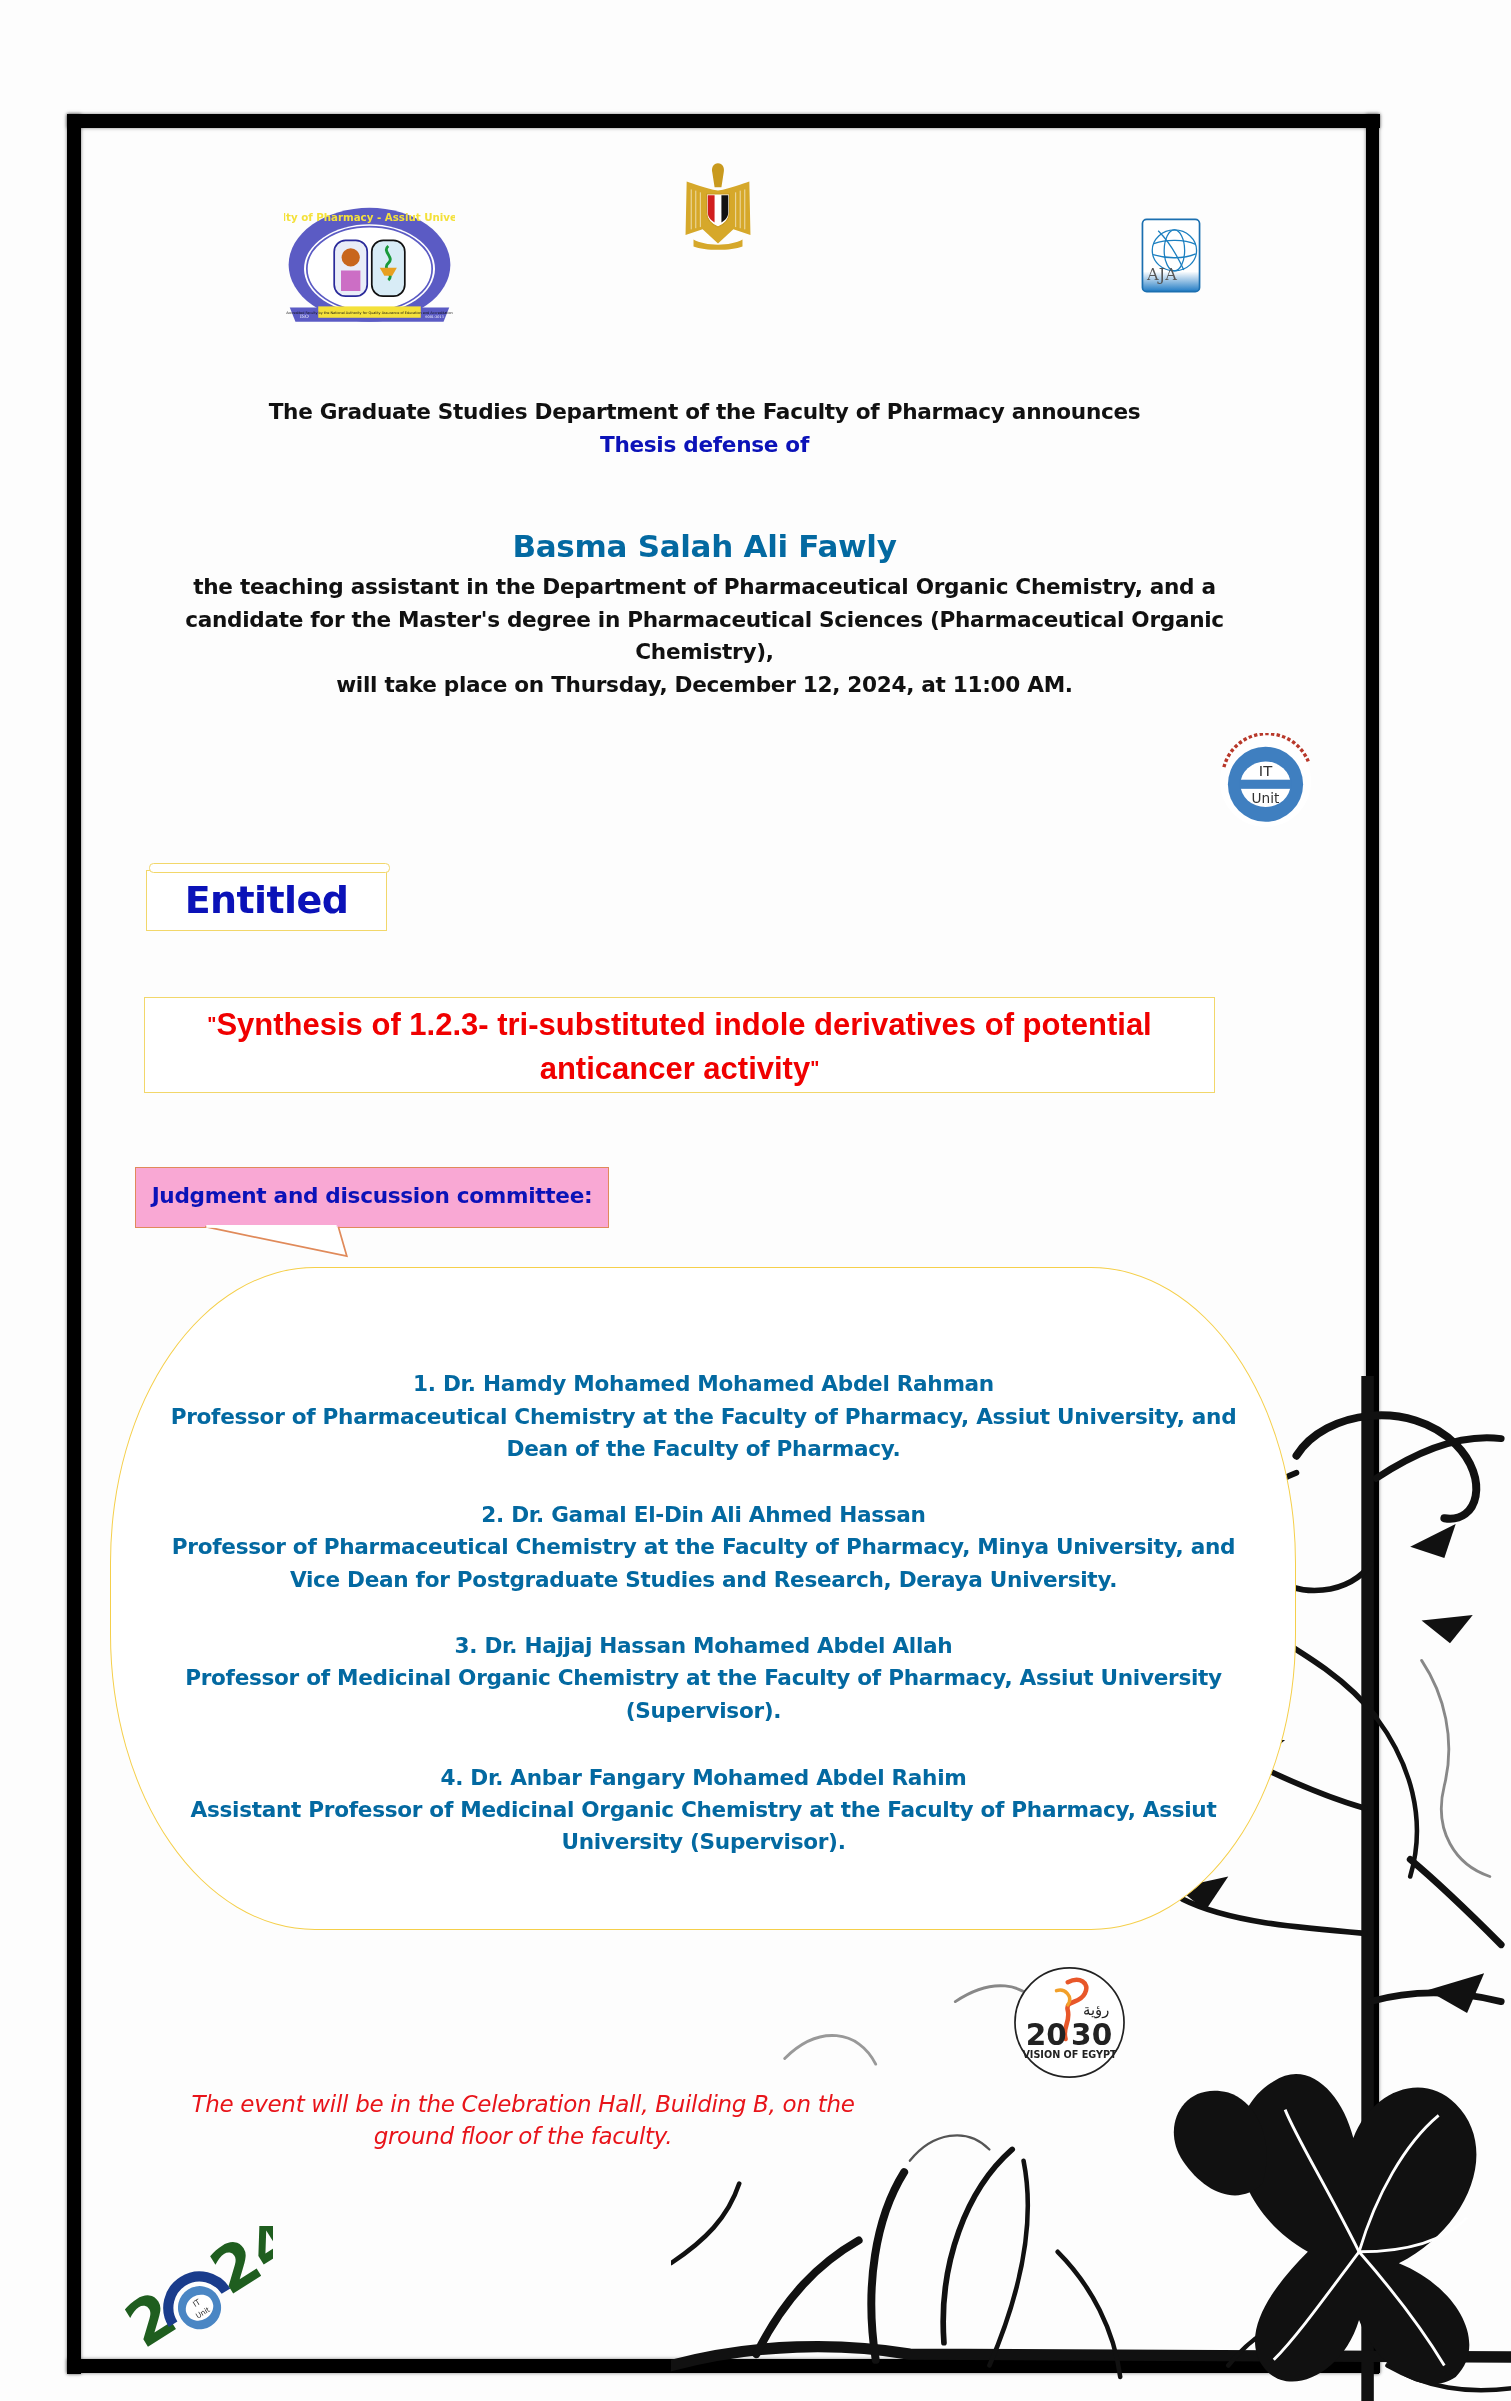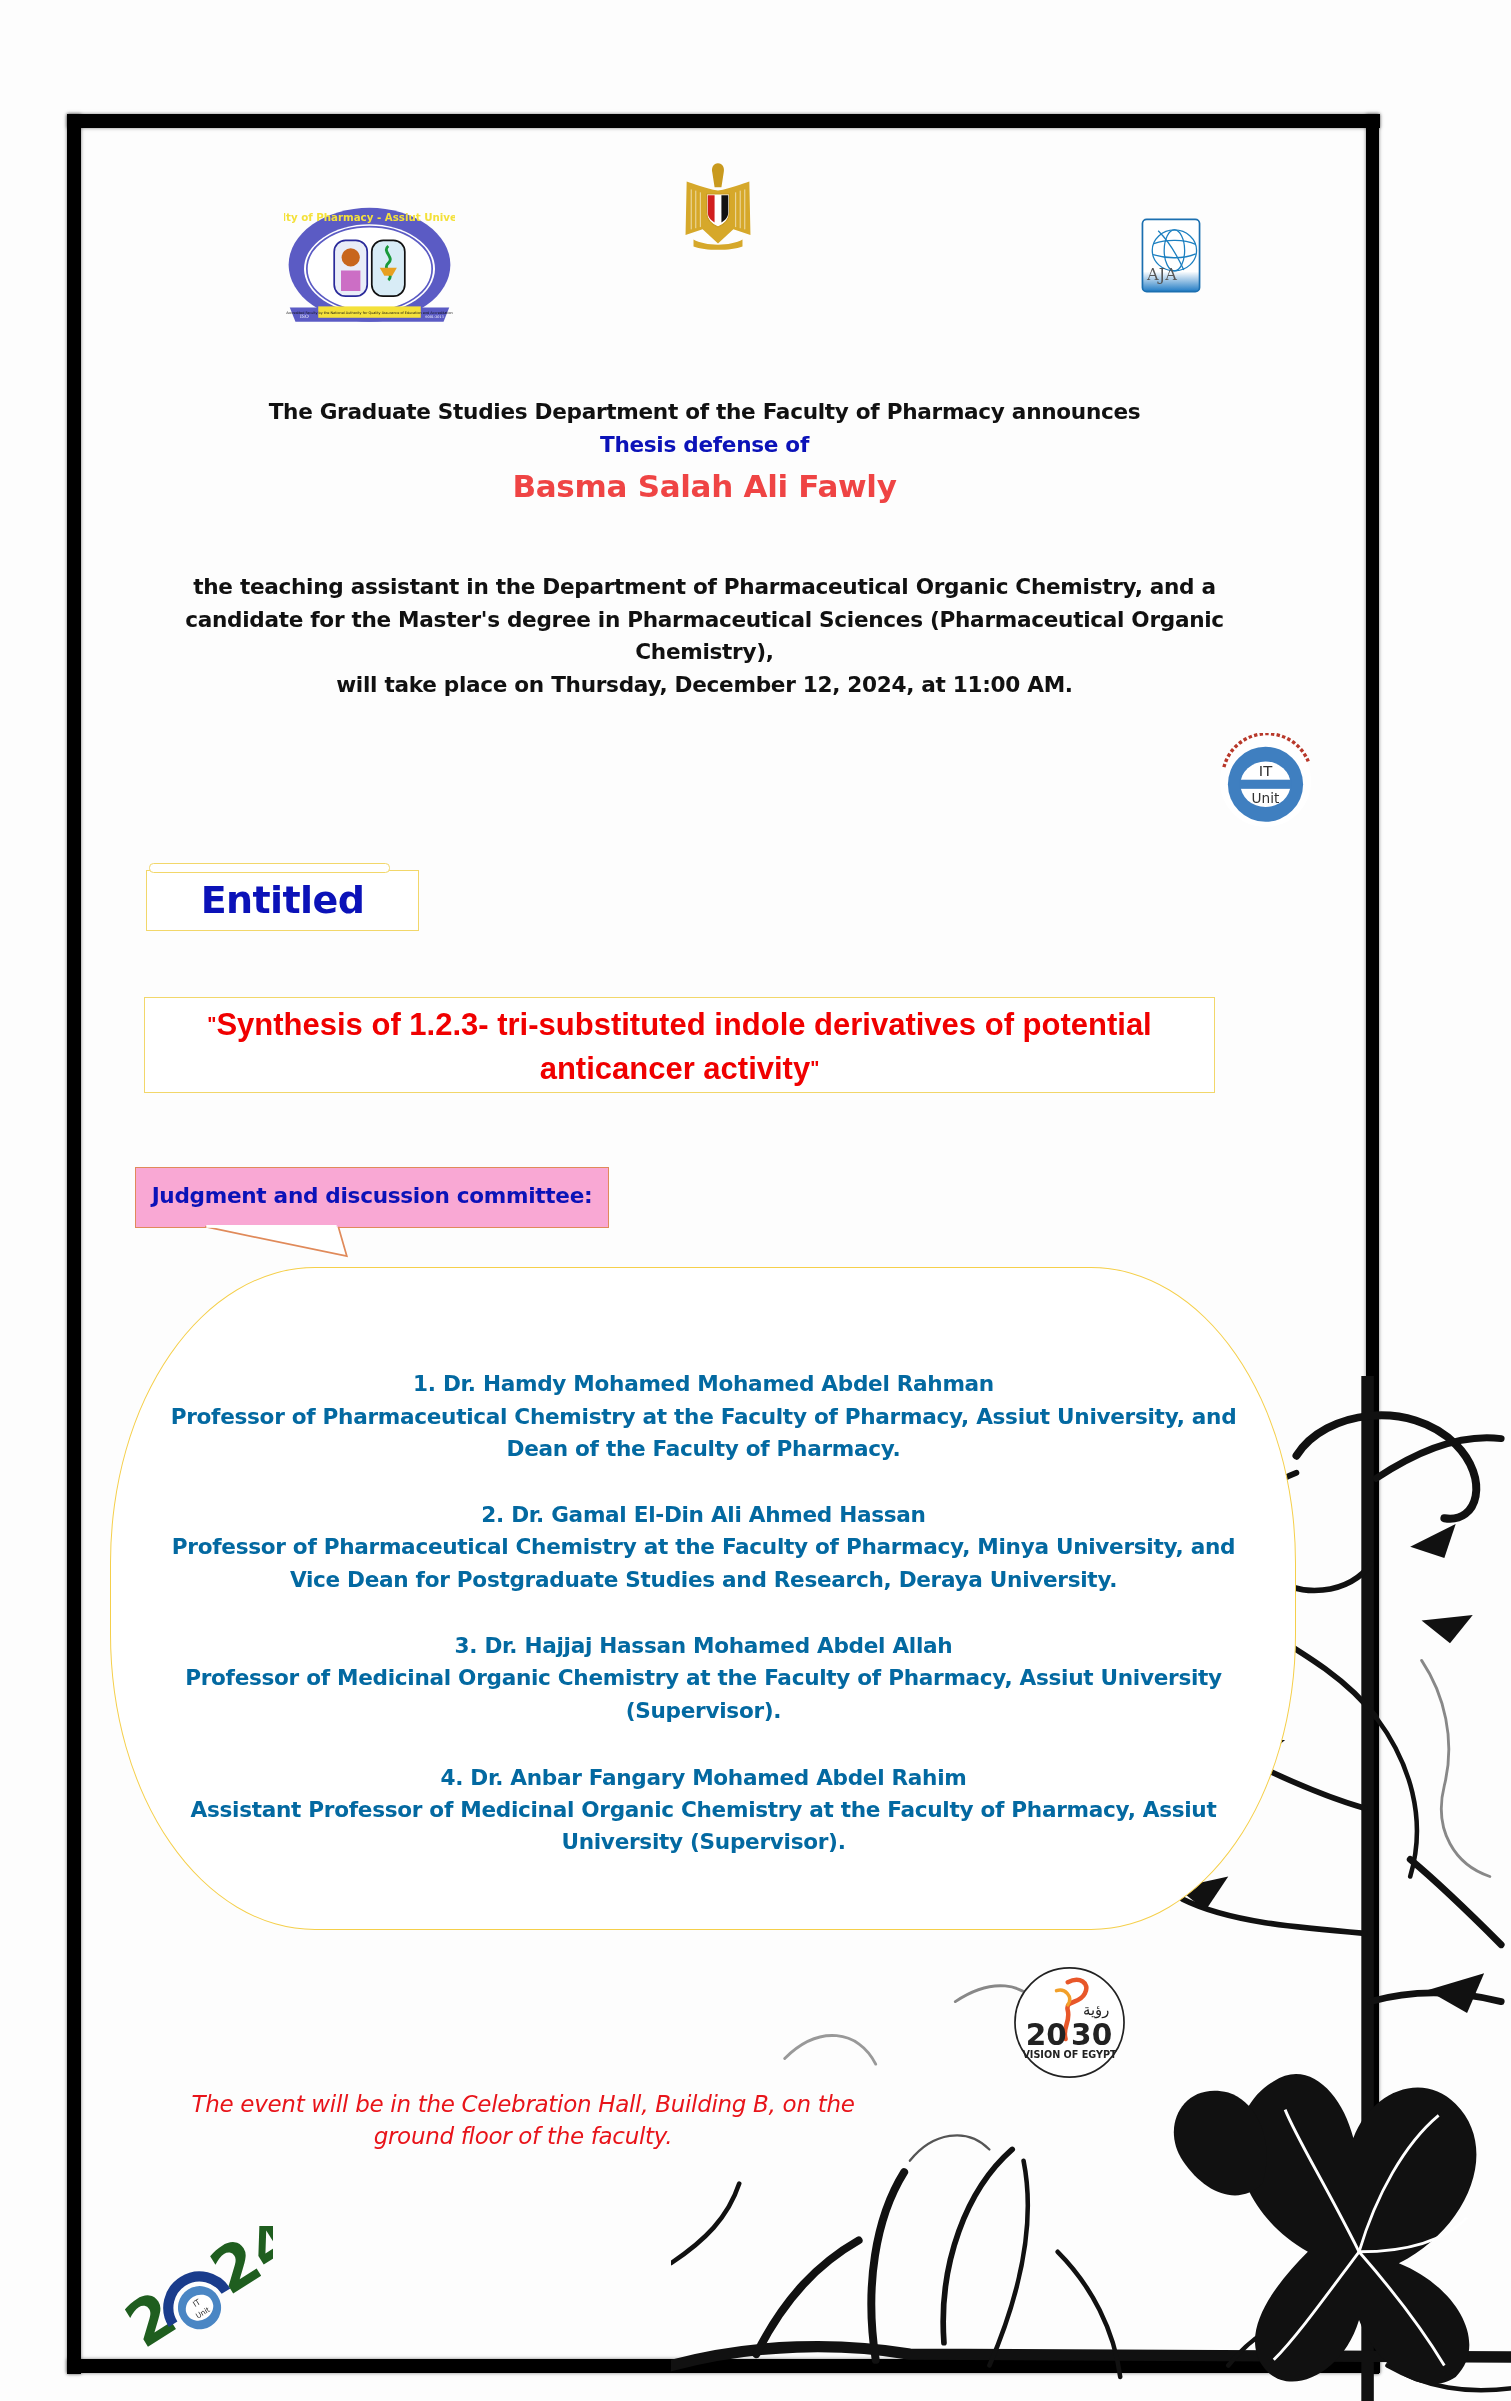--- a/index.html
+++ b/index.html
@@ -17,21 +17,21 @@
   .center-line {
     position: absolute; left: 136px; width: 1137px; text-align: center;
     font-family: "DejaVu Sans", sans-serif; font-weight: bold;
     font-size: 21.6px; color: #111; white-space: nowrap; letter-spacing: -0.3px;
   }
   .blue { color: #1a1aa6; }
   .red { color: #e8141a; }
 
   .entitled-scroll {
     position: absolute; left: 146px; top: 870px; width: 239px; height: 59px;
-    border: 1.7px solid #f2d76a; border-top-width: 1.7px; background: #fff; padding-left: 32px;
+    border: 1.7px solid #f2d76a; border-top-width: 1.7px; background: #fff;
   }
   .entitled-scroll:before {
     content: ""; position: absolute; left: 2.3px; top: -8px; width: 239px; height: 8px;
     border: 1.7px solid #f2d76a; border-radius: 4.5px; background: #fff;
   }
   .entitled-text {
     position: absolute; left: 0; right: 0; top: 6.8px; text-align: center;
     font-family: "DejaVu Sans", sans-serif; font-weight: bold; font-size: 38px;
     color: #0b12b8; letter-spacing: -0.6px;
   }
@@ -192,21 +192,21 @@
       <path d="M30 60 C60 50 100 50 128 62"></path>
       <path d="M28 86 C60 96 100 96 128 84"></path>
       <path d="M40 30 C70 60 90 100 100 122"></path>
     </g>
     <text x="14" y="146" font-size="38" fill="#555" font-family="DejaVu Serif, serif">AJA</text>
   </svg>
 </div>
 
 <div class="center-line" style="top:399px;">The Graduate Studies Department of the Faculty of Pharmacy announces</div>
 <div class="center-line blue" style="top:432px; color:#0b12b8;">Thesis defense of</div>
-<div class="center-line red" style="top:468px; font-size:31px; color:#ef4444;">Basma Salah Ali Fawly</div>
+<div class="center-line red" style="top:528px; font-size:31px; color:#0369a1;">Basma Salah Ali Fawly</div>
 
 <div>
   <div class="center-line" style="top:574px;">the teaching assistant in the Department of Pharmaceutical Organic Chemistry, and a</div>
   <div class="center-line" style="top:607px;">candidate for the Master's degree in Pharmaceutical Sciences (Pharmaceutical Organic</div>
   <div class="center-line" style="top:639px;">Chemistry),</div>
   <div class="center-line" style="top:672px;">will take place on Thursday, December 12, 2024, at 11:00 AM.</div>
 </div>
 
 <div class="logo" style="left:1217px; top:733px; width:97px; height:94px;">
   <svg viewBox="0 0 170 165" xmlns="http://www.w3.org/2000/svg">

